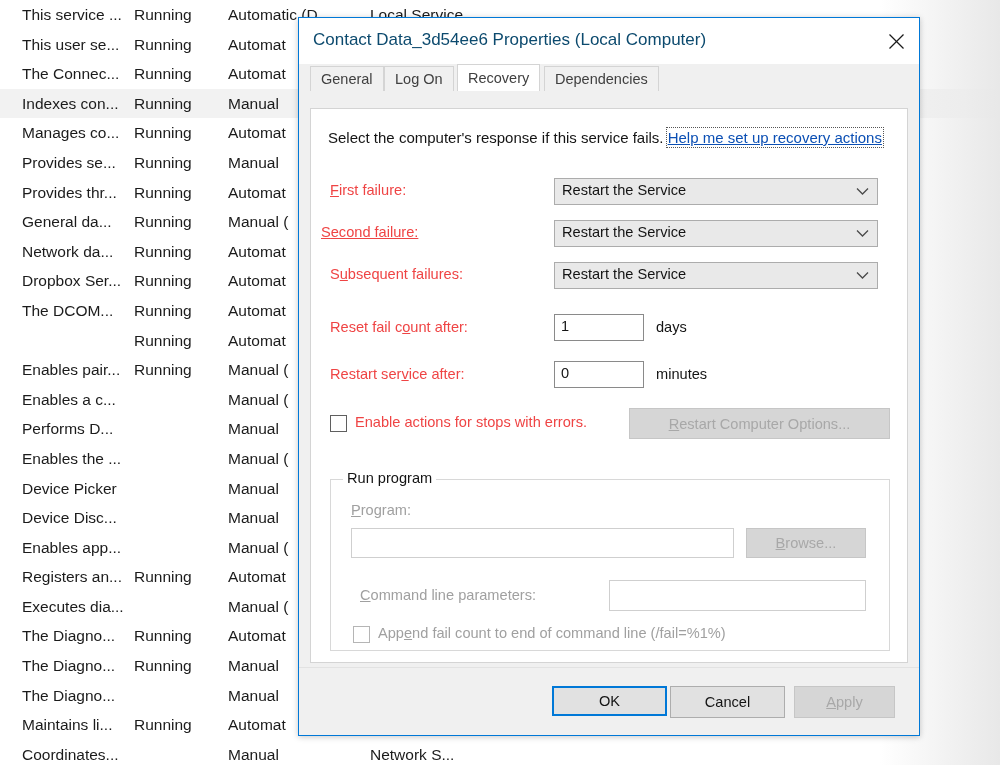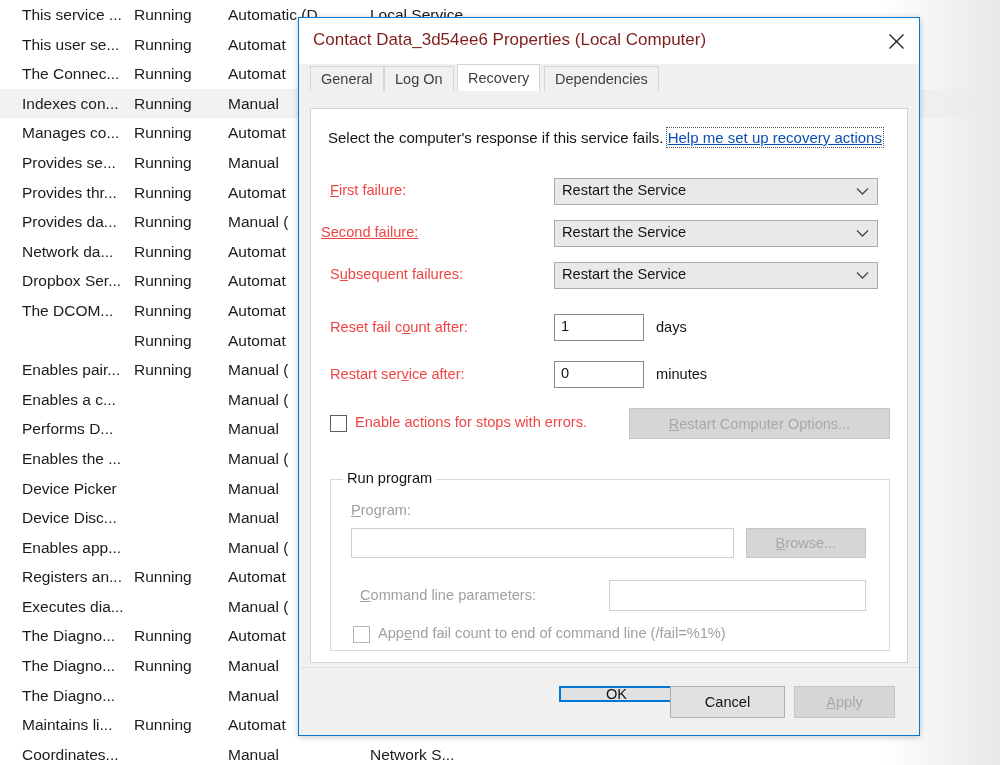--- a/index.html
+++ b/index.html
@@ -87,21 +87,21 @@
   #dialog-titlebar {
     position: relative;
     height: 46px;
     background: #ffffff;
   }
   #dialog-title {
     position: absolute;
     left: 14px;
     top: 12px;
     font-size: 17px;
-    color: #7f1d1d;
+    color: #0c4a6e;
     white-space: nowrap;
   }
   #dialog-close {
     position: absolute;
     right: 0px;
     top: 0px;
     width: 46px;
     height: 46px;
     display: flex;
     align-items: center;
@@ -341,21 +341,21 @@
         <span class="svc-startup">Manual</span>
         <span class="svc-logon"></span>
       </div>
       <div class="svc-row">
         <span class="svc-desc">Provides thr...</span>
         <span class="svc-status">Running</span>
         <span class="svc-startup">Automat</span>
         <span class="svc-logon"></span>
       </div>
       <div class="svc-row">
-        <span class="svc-desc">Provides da...</span>
+        <span class="svc-desc">General da...</span>
         <span class="svc-status">Running</span>
         <span class="svc-startup">Manual (</span>
         <span class="svc-logon"></span>
       </div>
       <div class="svc-row">
         <span class="svc-desc">Network da...</span>
         <span class="svc-status">Running</span>
         <span class="svc-startup">Automat</span>
         <span class="svc-logon"></span>
       </div>
@@ -572,20 +572,20 @@
 
       <div class="cb-box disabled" style="left:22px; top:146px;"></div>
       <div class="field-label dim" style="left:47px; top:145px;">
         <span>App</span><span class="acc">e</span><span>nd fail count to end of command line (/fail=%1%)</span>
       </div>
     </div>
 
   </div>
 
   <div id="dialog-buttonbar">
-    <div class="btn default" style="left:260px; top:18px; width:115px; height:16px;">OK</div>
+    <div class="btn default" style="left:253px; top:18px; width:115px; height:30px;">OK</div>
     <div class="btn" style="left:371px; top:18px; width:115px; height:32px;">Cancel</div>
     <div class="btn disabled" style="left:495px; top:18px; width:101px; height:32px;">
       <span><span class="acc">A</span><span>pply</span></span>
     </div>
   </div>
 
 </div>
 
 </body></html>

